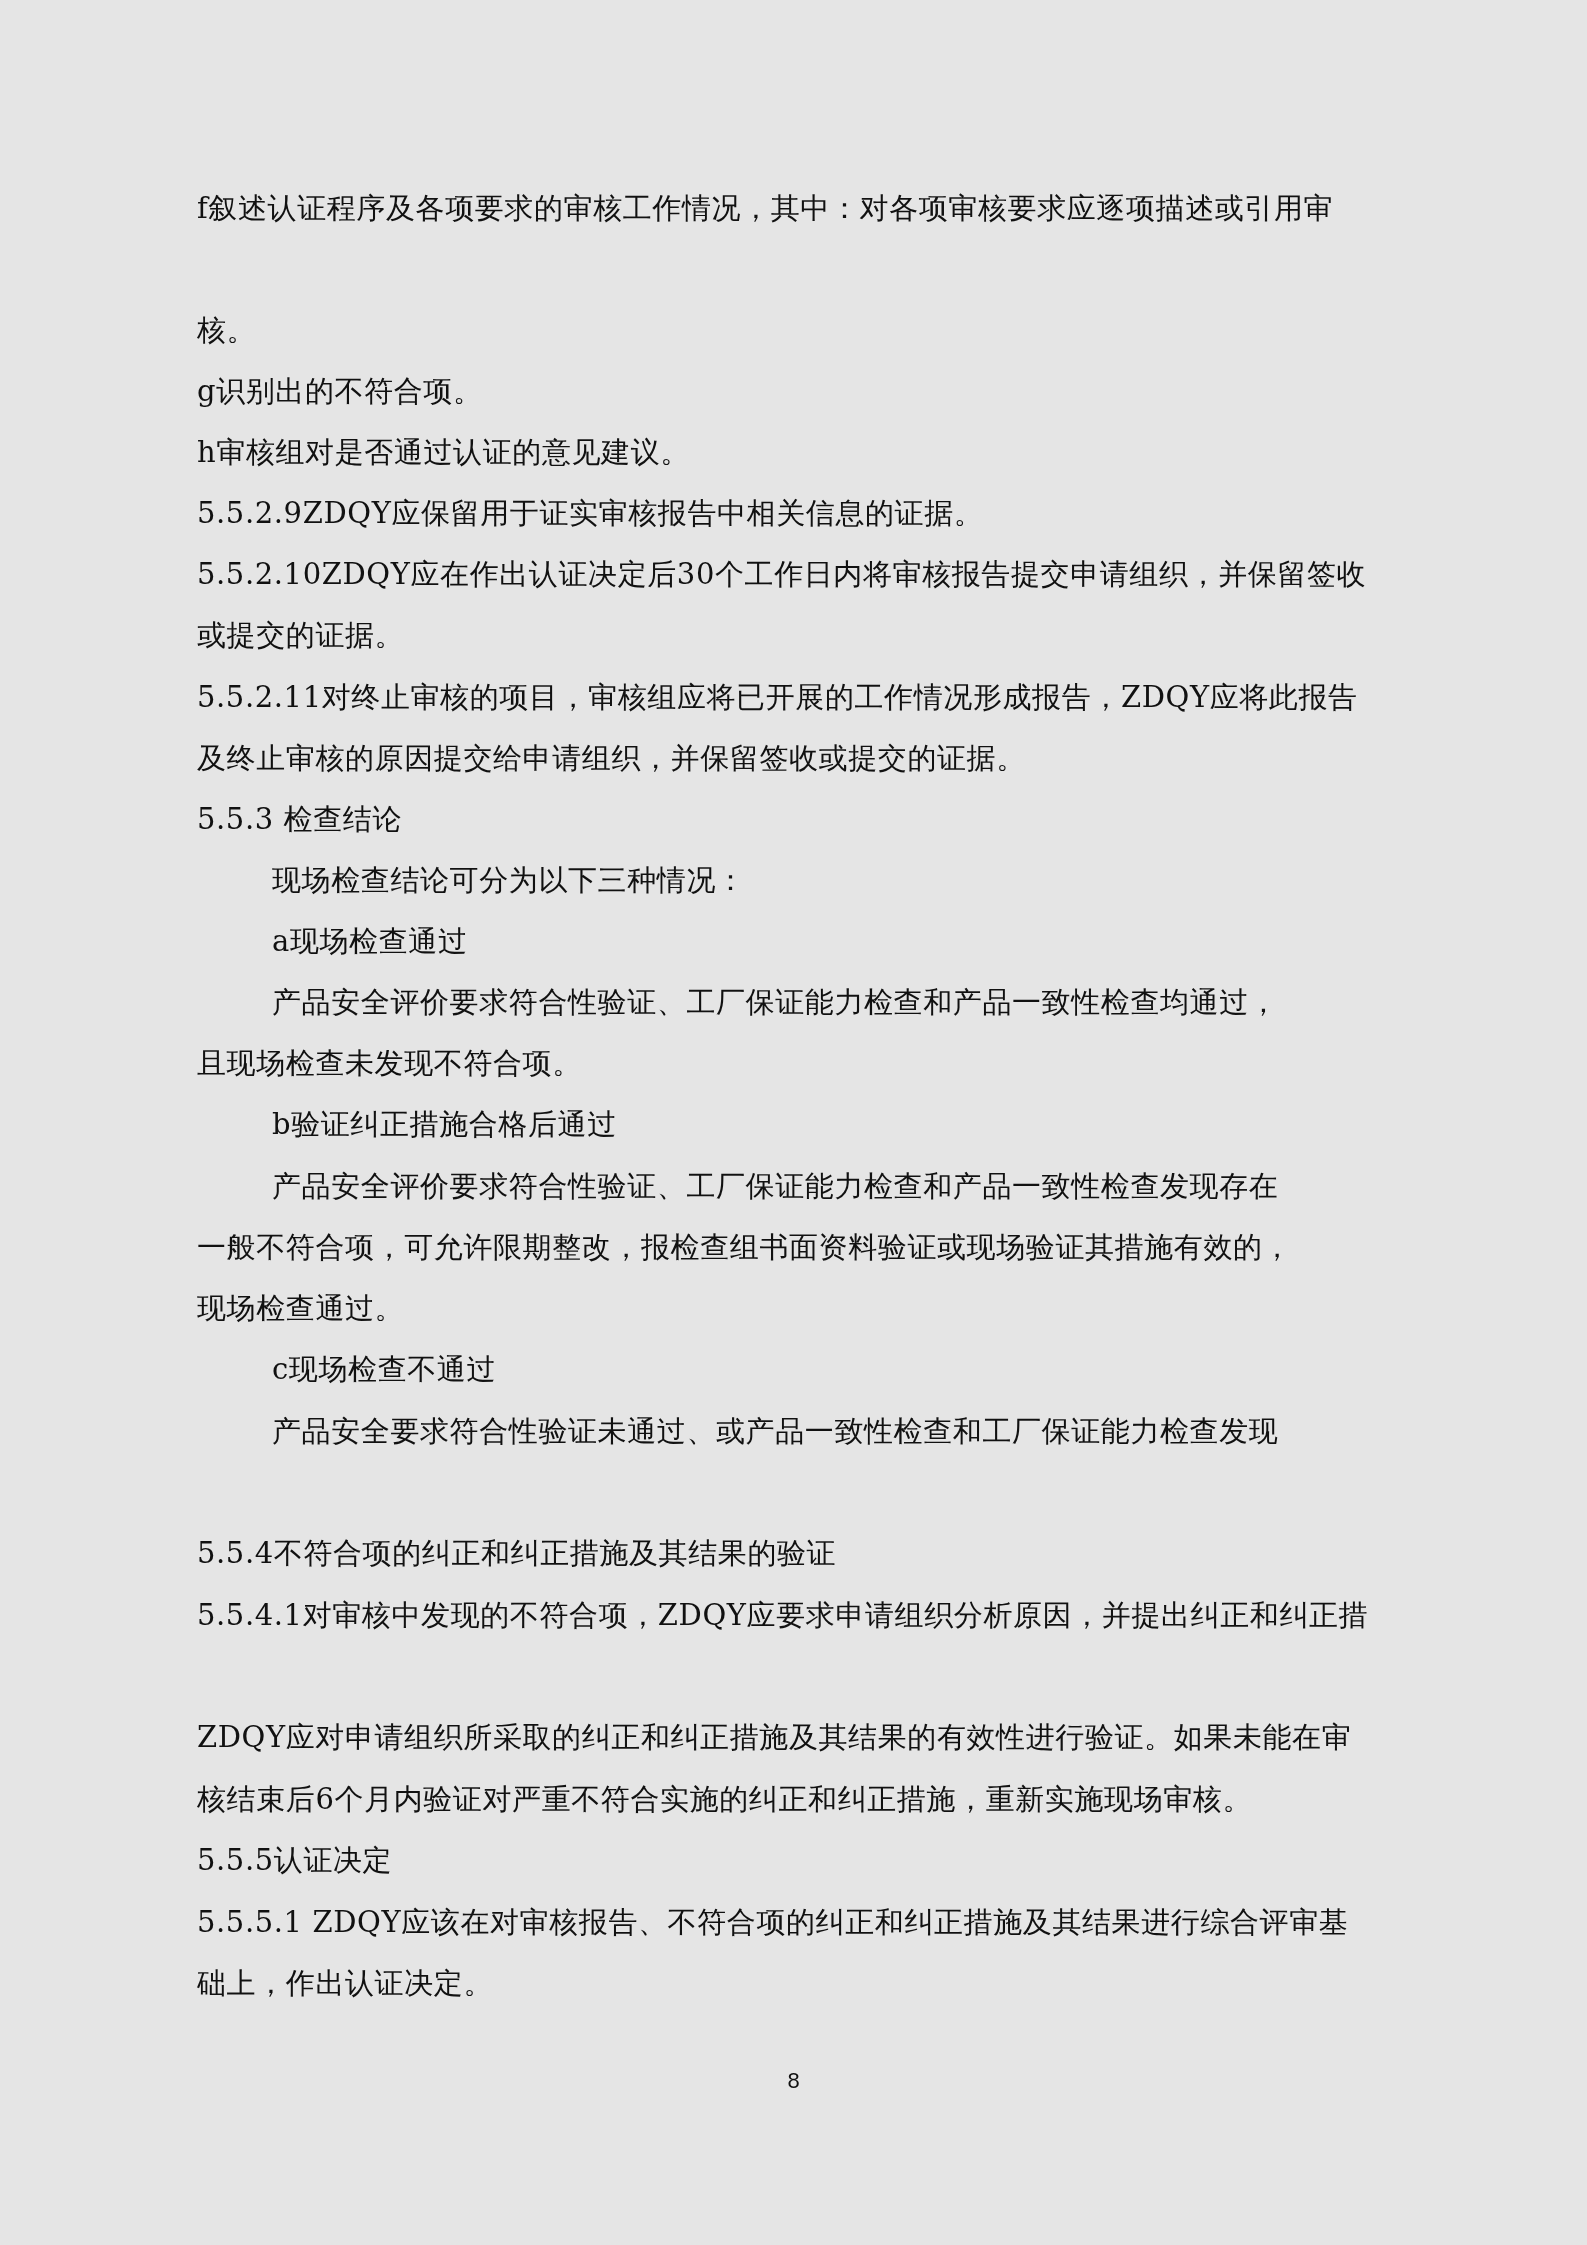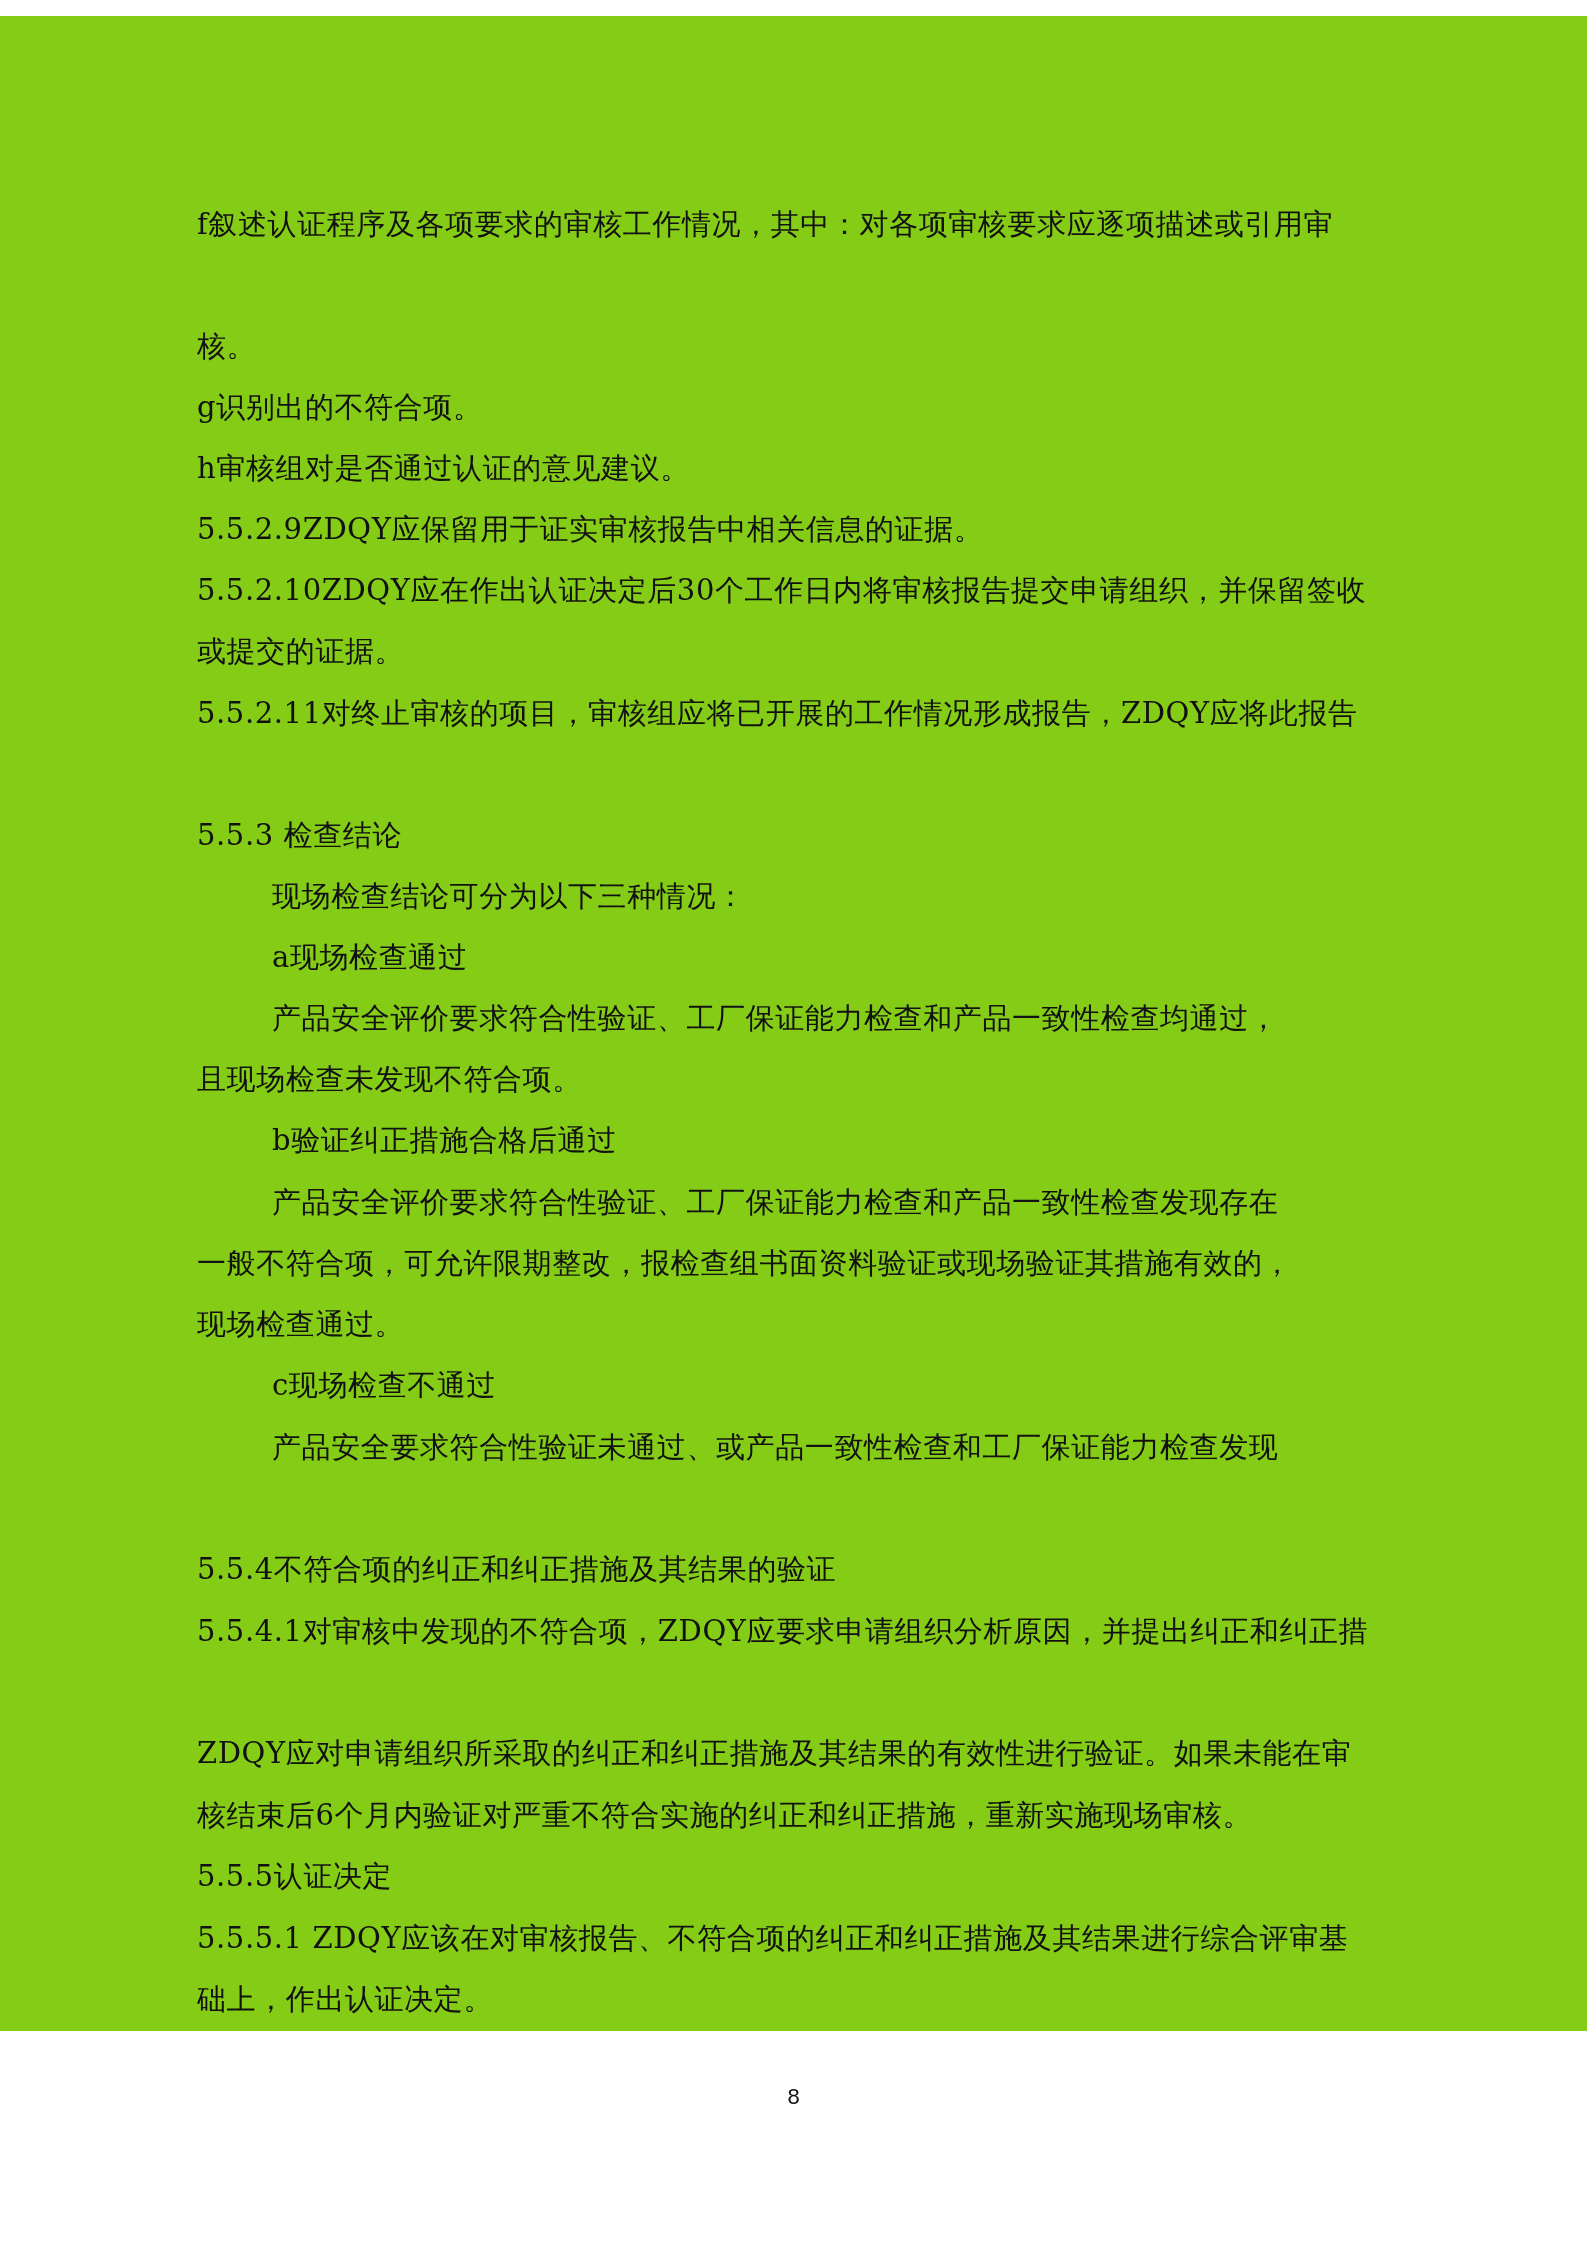--- a/index.html
+++ b/index.html
@@ -1,35 +1,36 @@
 <!DOCTYPE html>
 <html><head>
 <meta charset="utf-8">
 <style>
   html, body { margin: 0; padding: 0; background: #ffffff; }
   body { width: 1587px; height: 2245px; position: relative; overflow: hidden;
          font-family: "DejaVu Serif", "Liberation Serif", serif; color: #111111; }
-  .page { position: absolute; left: 0; top: 16px; width: 1587px; height: 2015px; background: #84cc16; }
+  .page { position: absolute; left: 0; top: 0; width: 1587px; height: 2245px; background: #e5e5e5; }
   .line { position: absolute; left: 197px; white-space: nowrap; font-size: 29px; line-height: 40px; letter-spacing: 0.6px; }
   .indent { left: 272px; text-align: right; }
   .bold { font-weight: normal; }
   .pagenum { position: absolute; left: 0; width: 1587px; text-align: center; top: 2068px; font-size: 22px; font-family: "Liberation Sans", sans-serif; }
 </style>
 </head>
 <body>
 
 <div class="page">
   <div class="line" style="top:188px">f叙述认证程序及各项要求的审核工作情况，其中：对各项审核要求应逐项描述或引用审</div>
   <div class="line" style="top:310px">核。</div>
   <div class="line" style="top:371px">g识别出的不符合项。</div>
   <div class="line" style="top:432px">h审核组对是否通过认证的意见建议。</div>
   <div class="line" style="top:493px">5.5.2.9ZDQY应保留用于证实审核报告中相关信息的证据。</div>
   <div class="line" style="top:554px">5.5.2.10ZDQY应在作出认证决定后30个工作日内将审核报告提交申请组织，并保留签收</div>
   <div class="line" style="top:615px">或提交的证据。</div>
   <div class="line" style="top:677px">5.5.2.11对终止审核的项目，审核组应将已开展的工作情况形成报告，ZDQY应将此报告</div>
+  <div class="line" style="top:738px">及终止审核的原因提交给申请组织，并保留签收或提交的证据。</div>
   <div class="line bold" style="top:799px">5.5.3 检查结论</div>
   <div class="line indent" style="top:860px">现场检查结论可分为以下三种情况：</div>
   <div class="line indent" style="top:921px">a现场检查通过</div>
   <div class="line" style="top:1043px">且现场检查未发现不符合项。</div>
   <div class="line indent" style="top:982px">产品安全评价要求符合性验证、工厂保证能力检查和产品一致性检查均通过，</div>
   <div class="line indent" style="top:1104px">b验证纠正措施合格后通过</div>
   <div class="line indent" style="top:1166px">产品安全评价要求符合性验证、工厂保证能力检查和产品一致性检查发现存在</div>
   <div class="line" style="top:1227px">一般不符合项，可允许限期整改，报检查组书面资料验证或现场验证其措施有效的，</div>
   <div class="line" style="top:1288px">现场检查通过。</div>
   <div class="line indent" style="top:1349px">c现场检查不通过</div>

